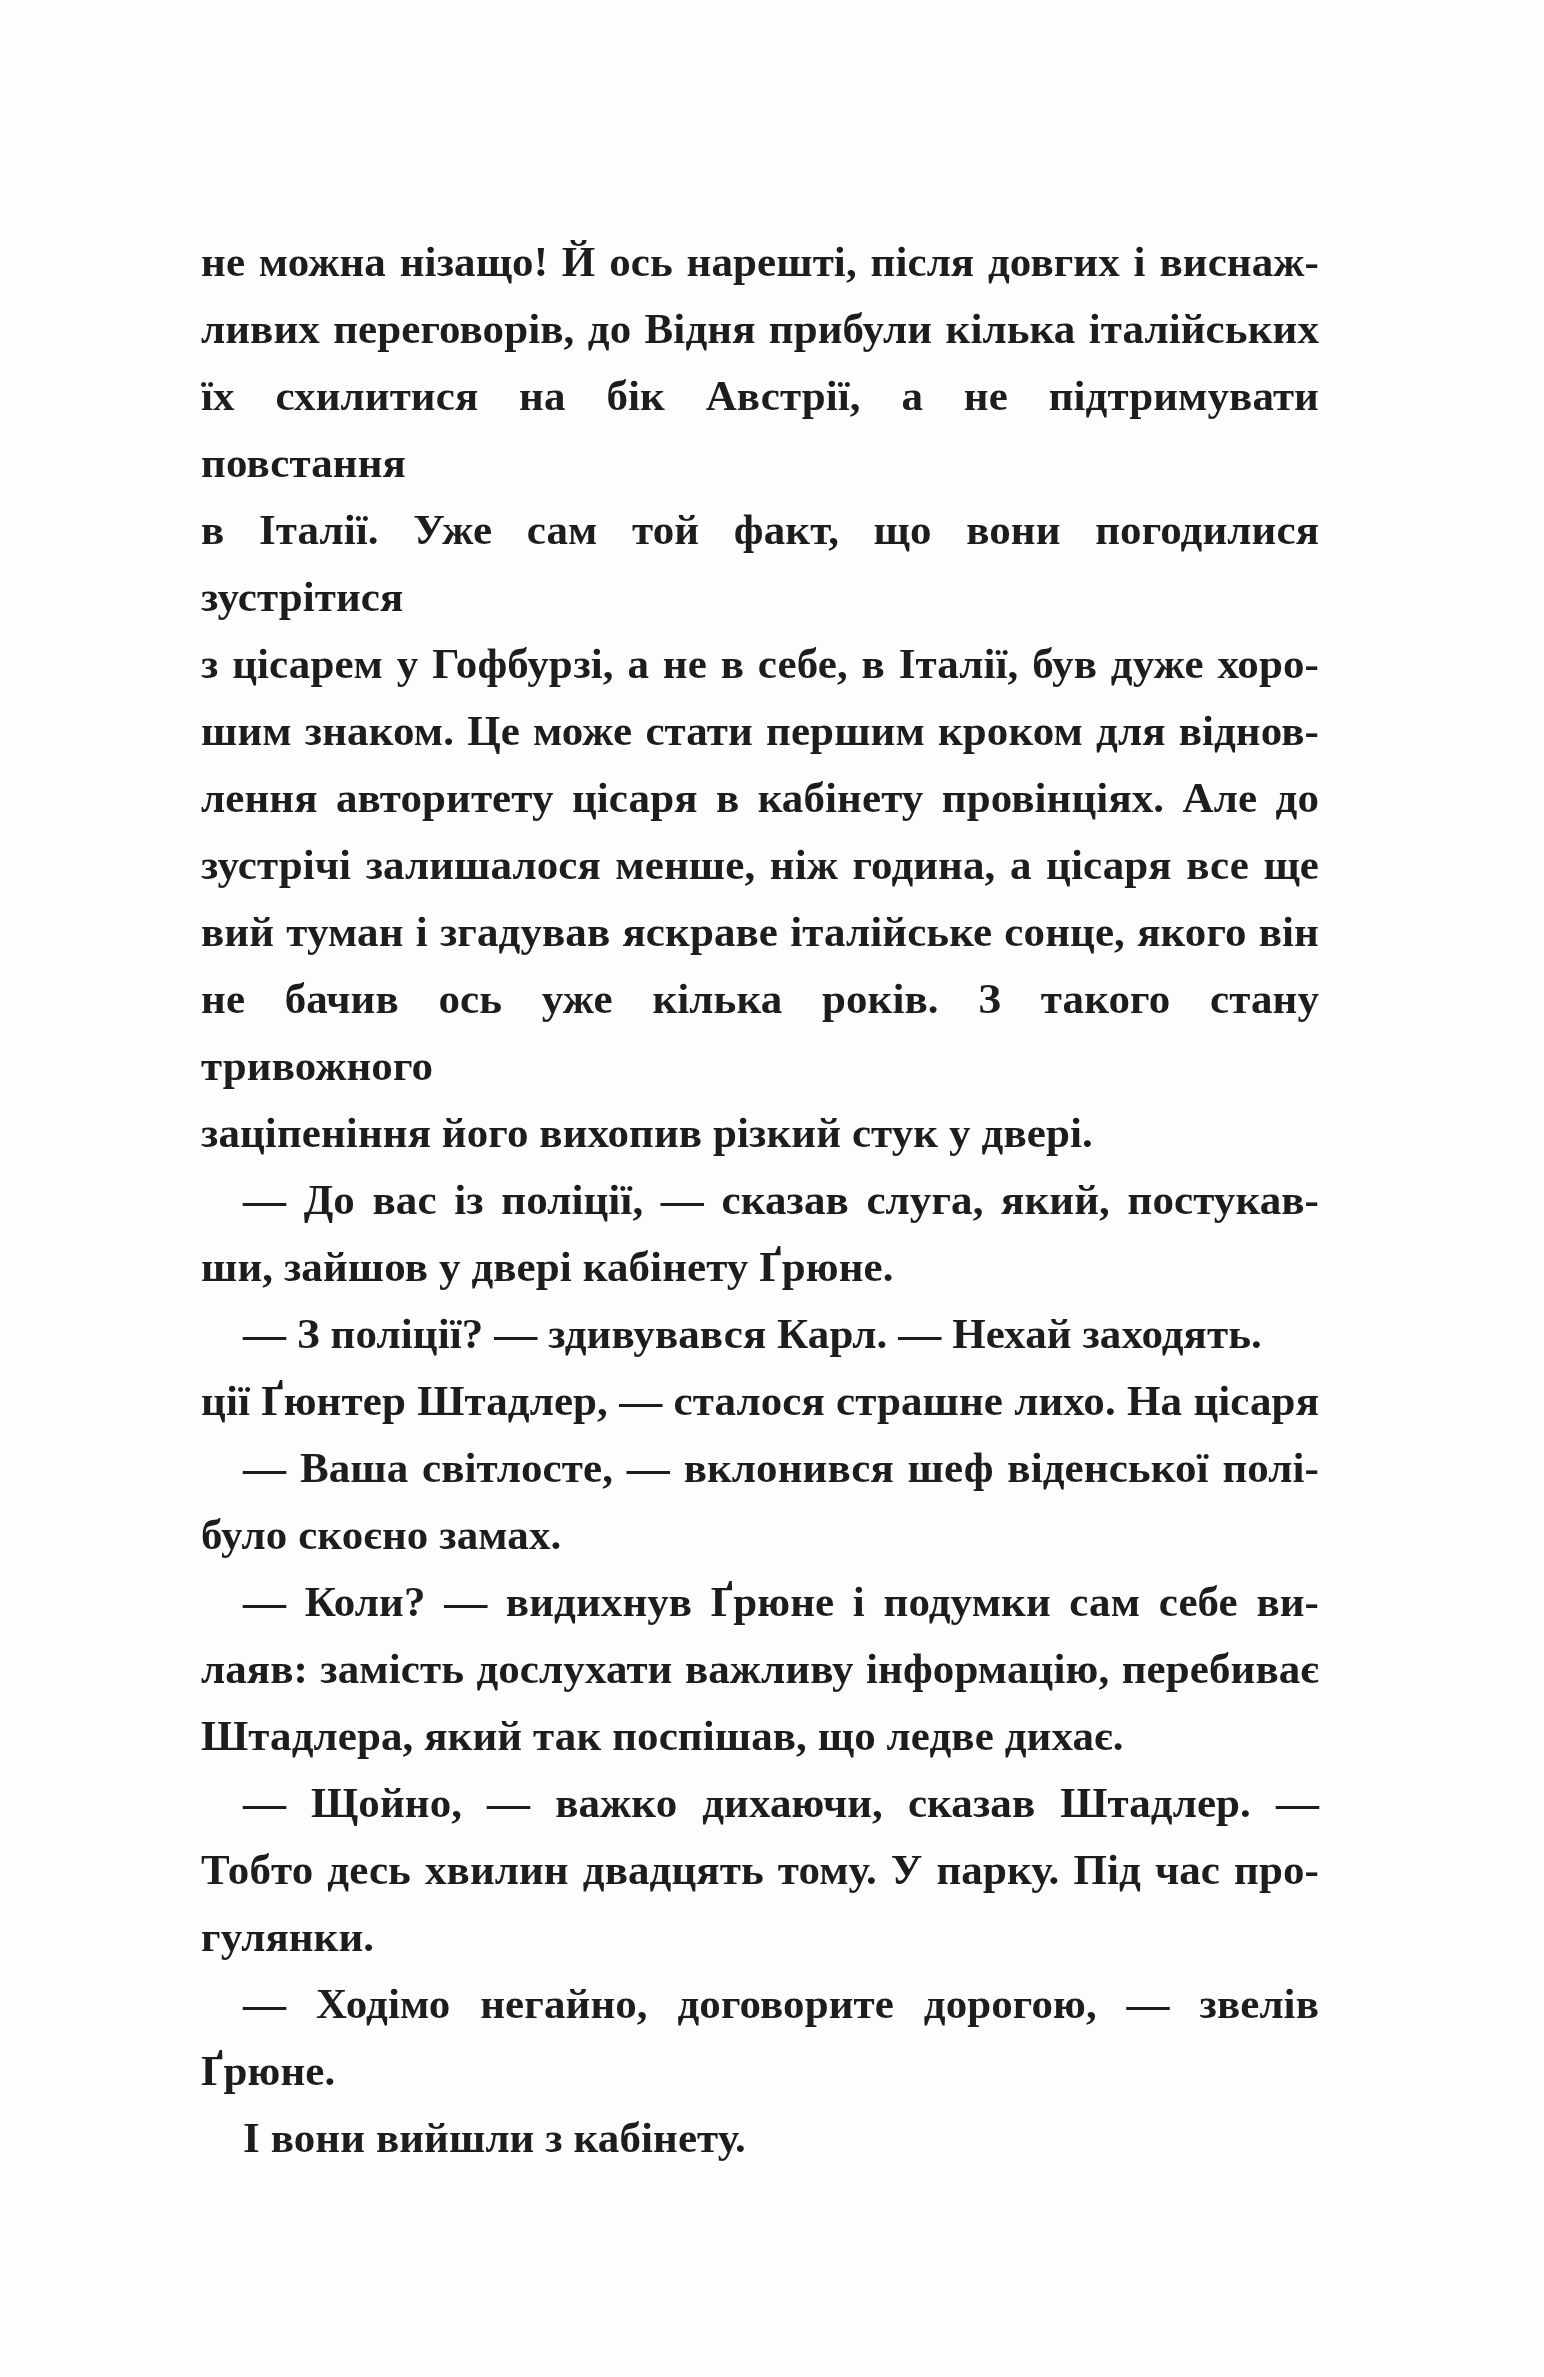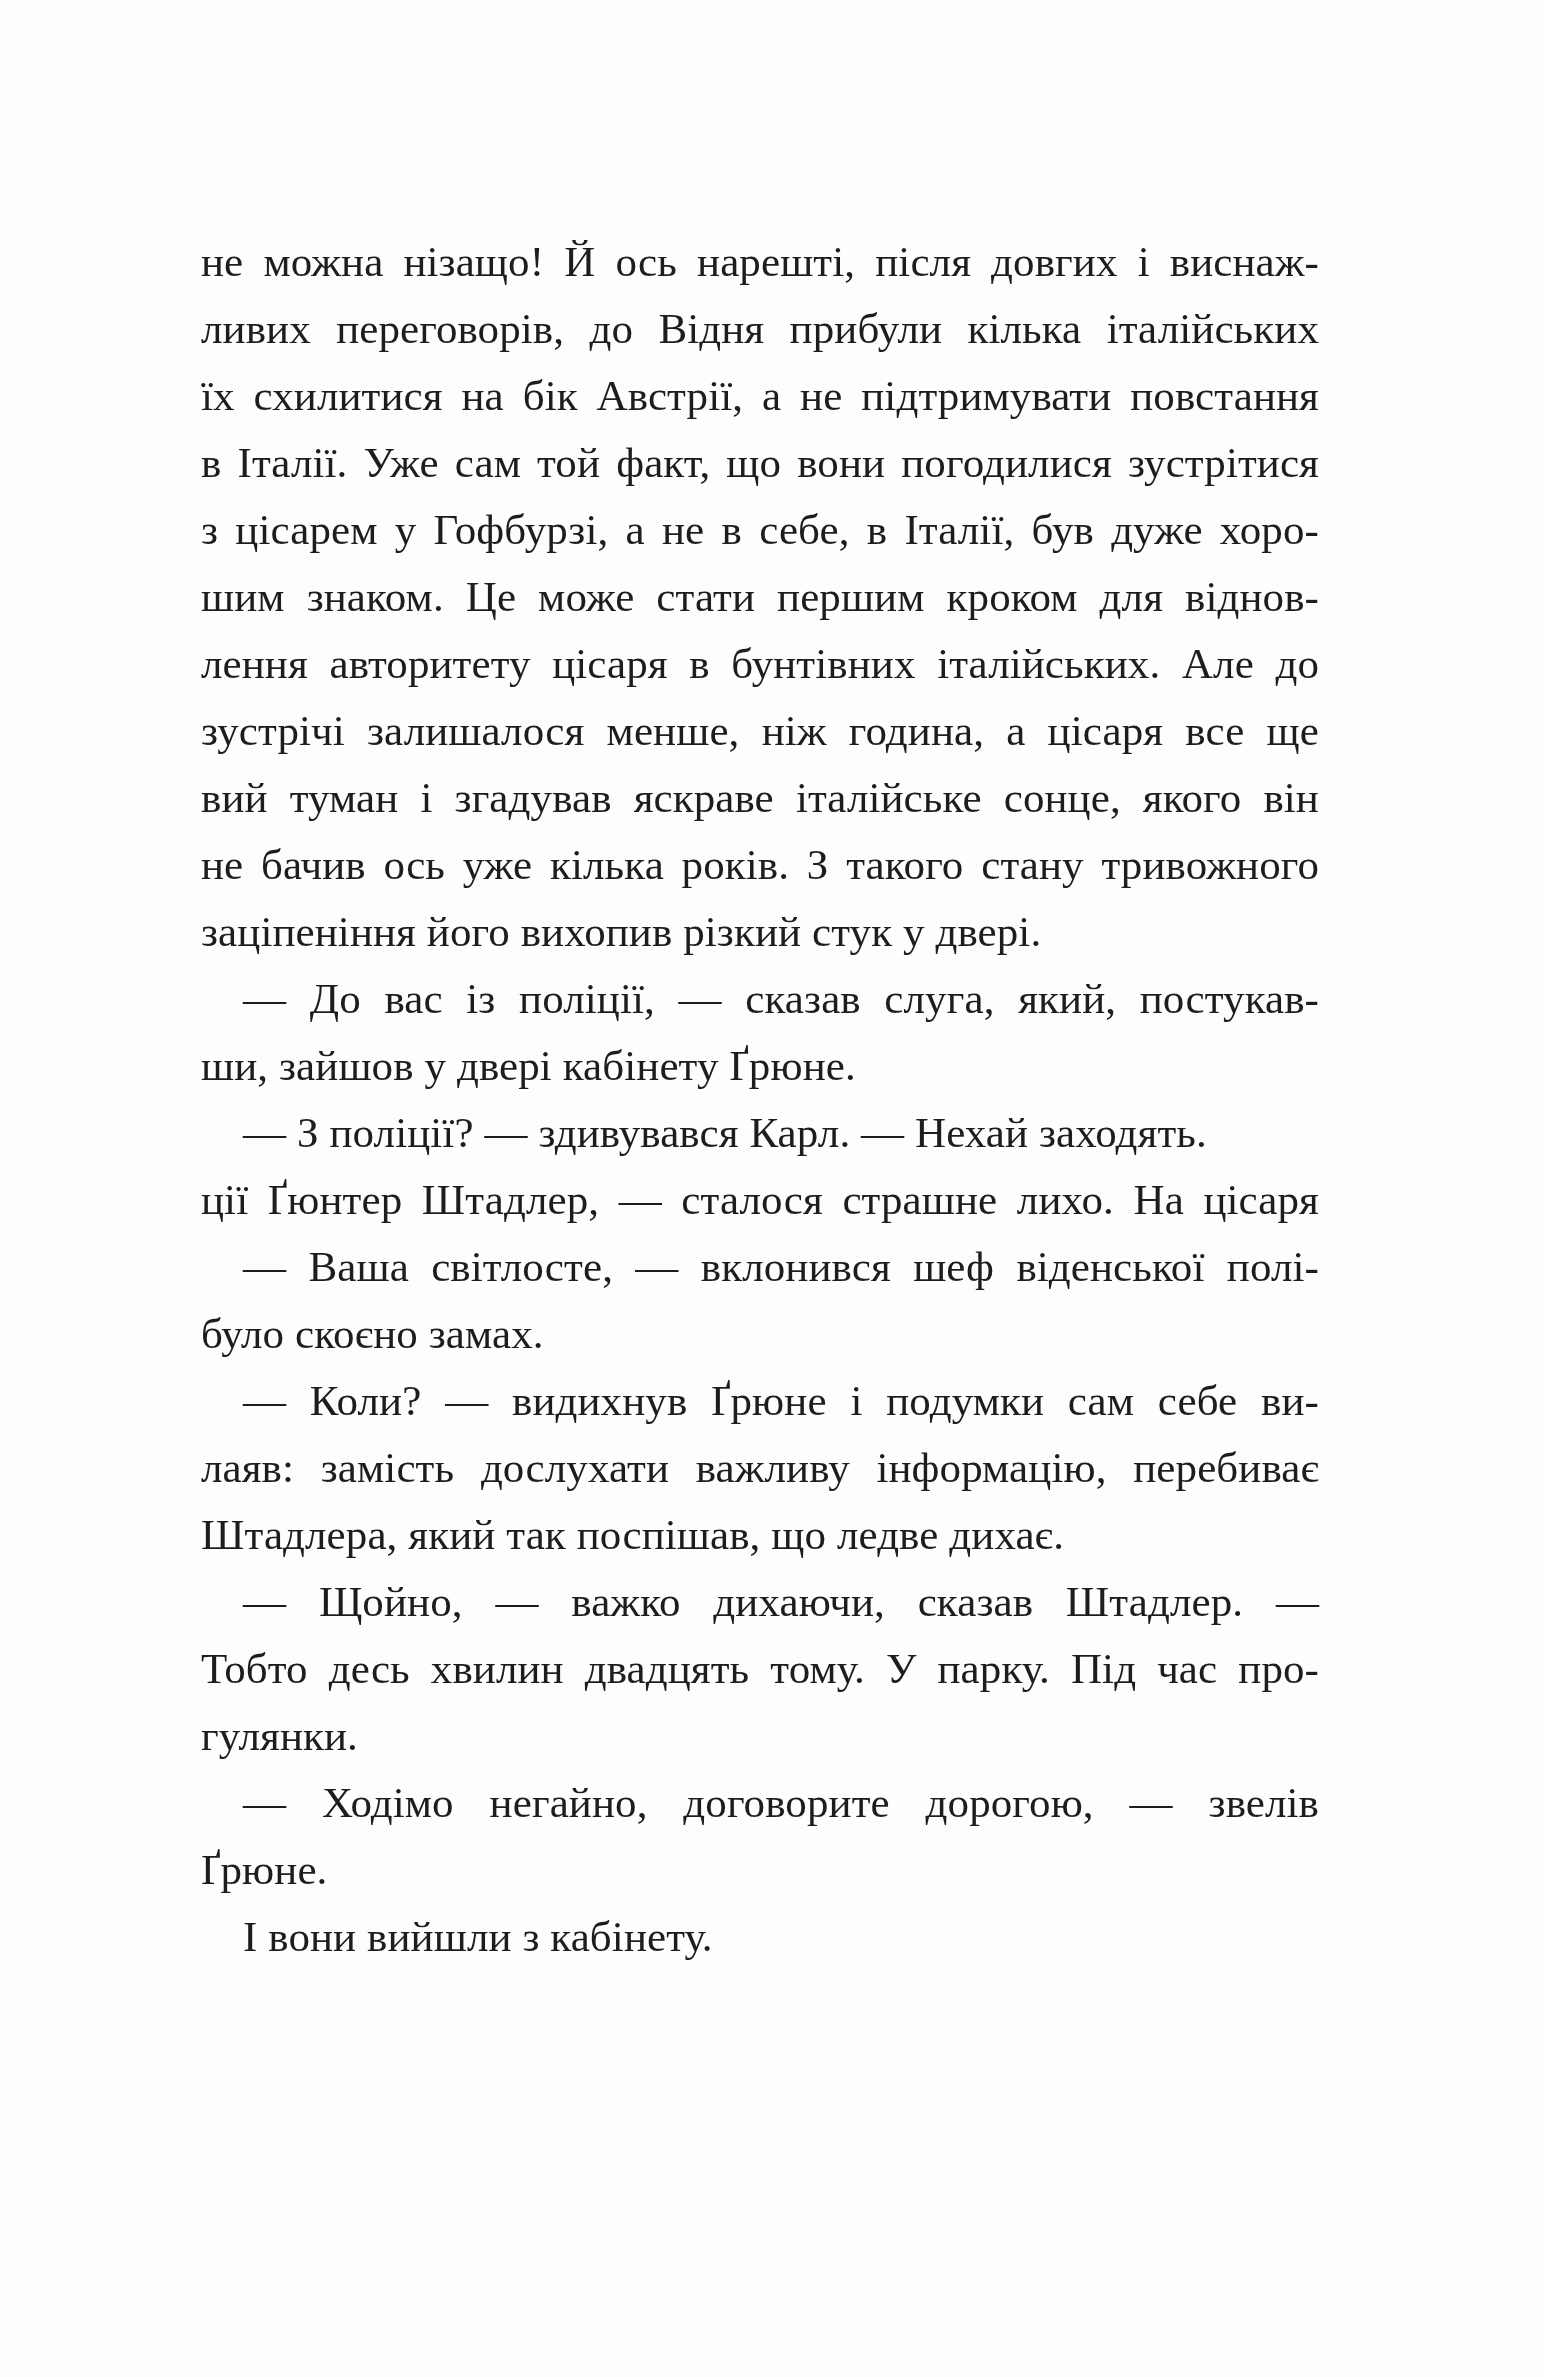--- a/index.html
+++ b/index.html
@@ -6,20 +6,21 @@
     margin: 0;
     padding: 0;
     background: #fdfdfd;
   }
   .page {
     position: relative;
     width: 1545px;
     height: 2377px;
     background: #fdfdfd;
     overflow: hidden;
+    font-weight: bold;
   }
   .text-block {
     position: absolute;
     left: 201px;
     top: 228px;
     width: 1118px;
     font-family: "Liberation Serif", "DejaVu Serif", serif;
     font-size: 43px;
     line-height: 67px;
     color: #1d1d1d;
@@ -43,21 +44,21 @@
 <body>
 
 <div class="page">
   <div class="text-block">
     <div class="line">не можна нізащо! Й ось нарешті, після довгих і виснаж-</div>
     <div class="line">ливих переговорів, до Відня прибули кілька італійських</div>
     <div class="line">їх схилитися на бік Австрії, а не підтримувати повстання</div>
     <div class="line">в Італії. Уже сам той факт, що вони погодилися зустрітися</div>
     <div class="line">з цісарем у Гофбурзі, а не в себе, в Італії, був дуже хоро-</div>
     <div class="line">шим знаком. Це може стати першим кроком для віднов-</div>
-    <div class="line">лення авторитету цісаря в бунтівних італійських. Але до</div>
+    <div class="line">лення авторитету цісаря в кабінету провінціях. Але до</div>
     <div class="line">зустрічі залишалося менше, ніж година, а цісаря все ще</div>
     <div class="line">вий туман і згадував яскраве італійське сонце, якого він</div>
     <div class="line">не бачив ось уже кілька років. З такого стану тривожного</div>
     <div class="line last">заціпеніння його вихопив різкий стук у двері.</div>
     <div class="line indent">— До вас із поліції, — сказав слуга, який, постукав-</div>
     <div class="line last">ши, зайшов у двері кабінету Ґрюне.</div>
     <div class="line indent last">— З поліції? — здивувався Карл. — Нехай заходять.</div>
     <div class="line">ції Ґюнтер Штадлер, — сталося страшне лихо. На цісаря</div>
     <div class="line indent">— Ваша світлосте, — вклонився шеф віденської полі-</div>
     <div class="line last">було скоєно замах.</div>

